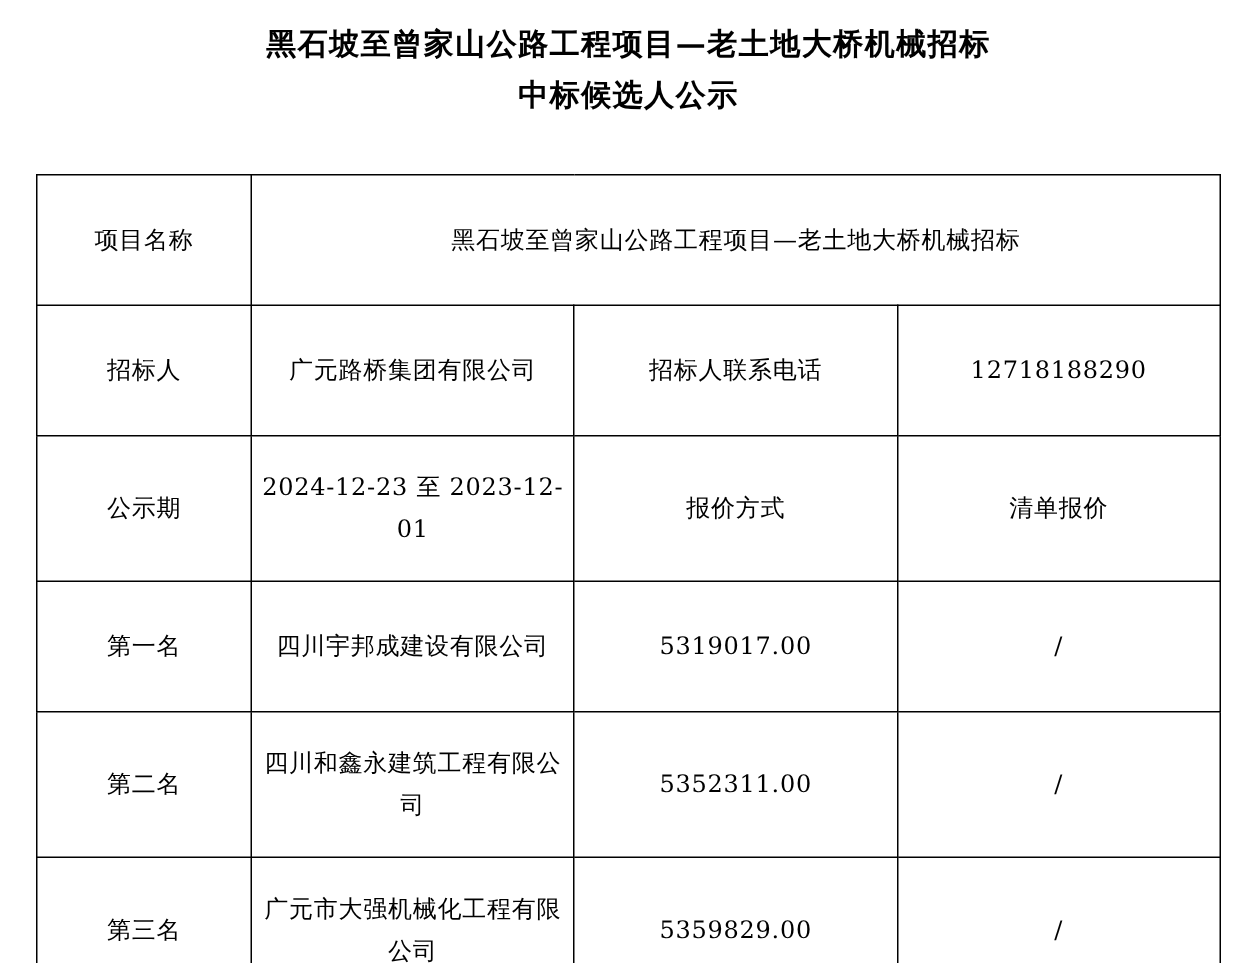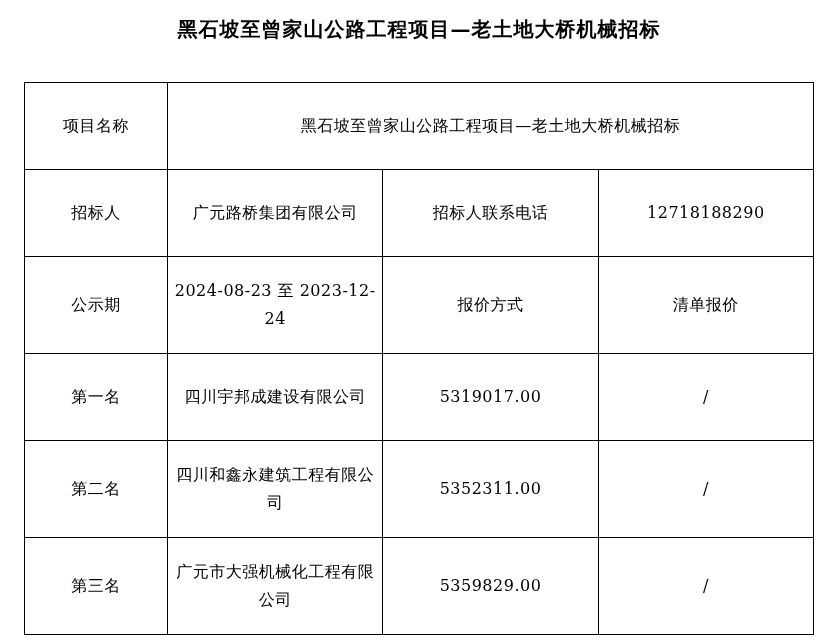--- a/index.html
+++ b/index.html
@@ -70,38 +70,39 @@
     line-height: 34px;
   }
 </style>
 </head>
 <body>
 
 <div class="page">
 
   <div class="doc-title">
     <span>黑石坡至曾家山公路工程项目—老土地大桥机械招标</span>
+    <span class="line2">中标候选人公示</span>
   </div>
 
   <div class="table-wrap">
     <table class="main">
       <tbody>
         <tr>
           <td class="label h-one">项目名称</td>
           <td class="h-one" colspan="3">黑石坡至曾家山公路工程项目—老土地大桥机械招标</td>
         </tr>
         <tr>
           <td class="label h-one">招标人</td>
           <td class="wide h-one">广元路桥集团有限公司</td>
           <td class="mid h-one">招标人联系电话</td>
           <td class="right h-one">12718188290</td>
         </tr>
         <tr>
           <td class="label h-one">公示期</td>
-          <td class="wide h-one">2024-08-23 至 2023-12-24</td>
+          <td class="wide h-one">2024-12-23 至 2023-12-01</td>
           <td class="mid h-one">报价方式</td>
           <td class="right h-one">清单报价</td>
         </tr>
         <tr>
           <td class="label h-one">第一名</td>
           <td class="wide h-one">四川宇邦成建设有限公司</td>
           <td class="mid h-one">5319017.00</td>
           <td class="right h-one">/</td>
         </tr>
         <tr>

